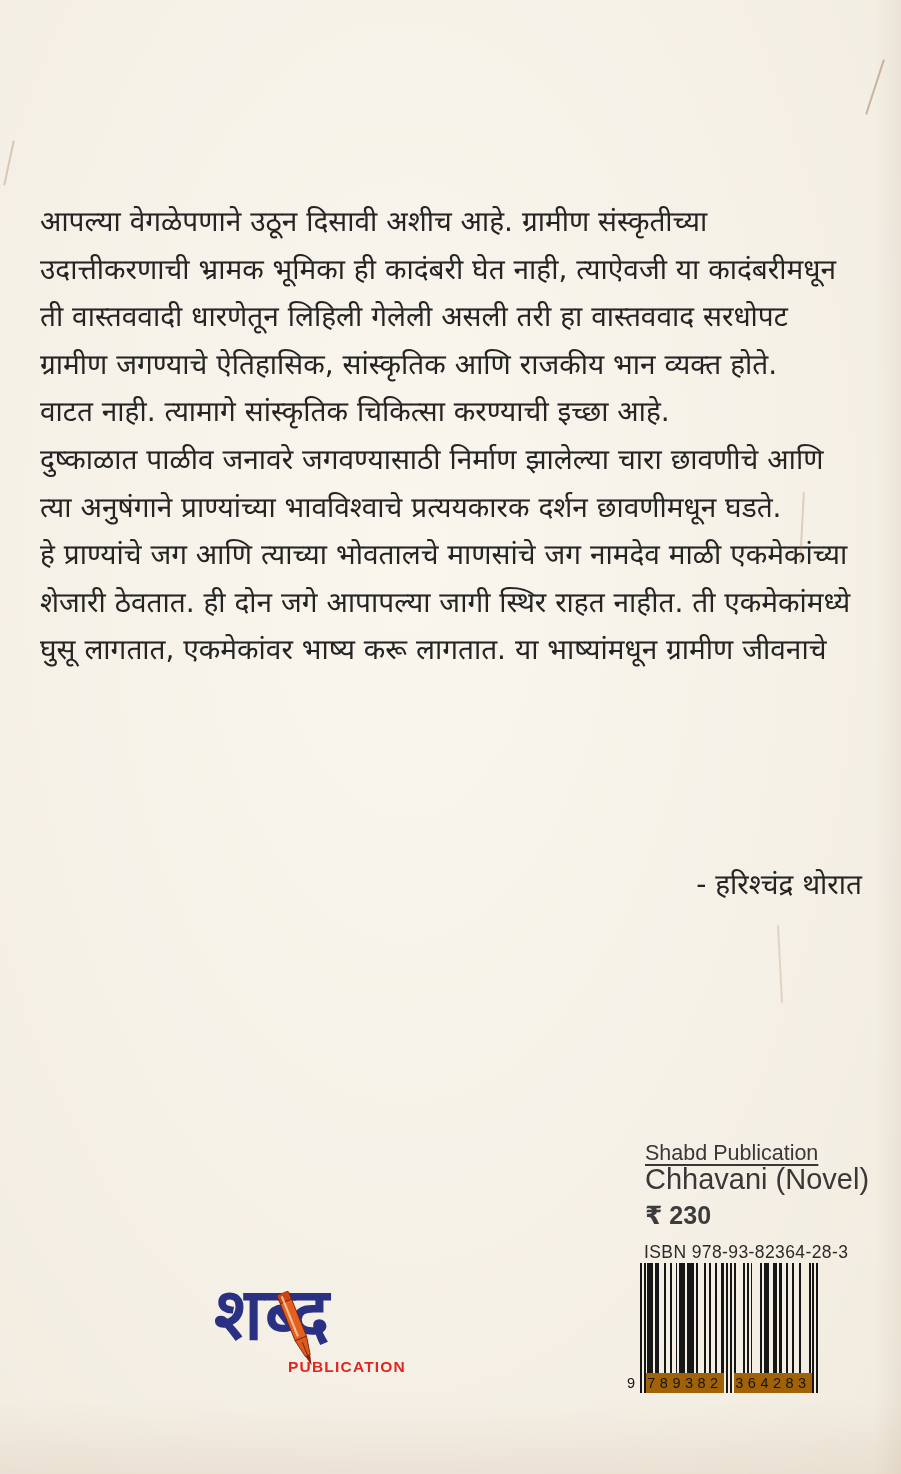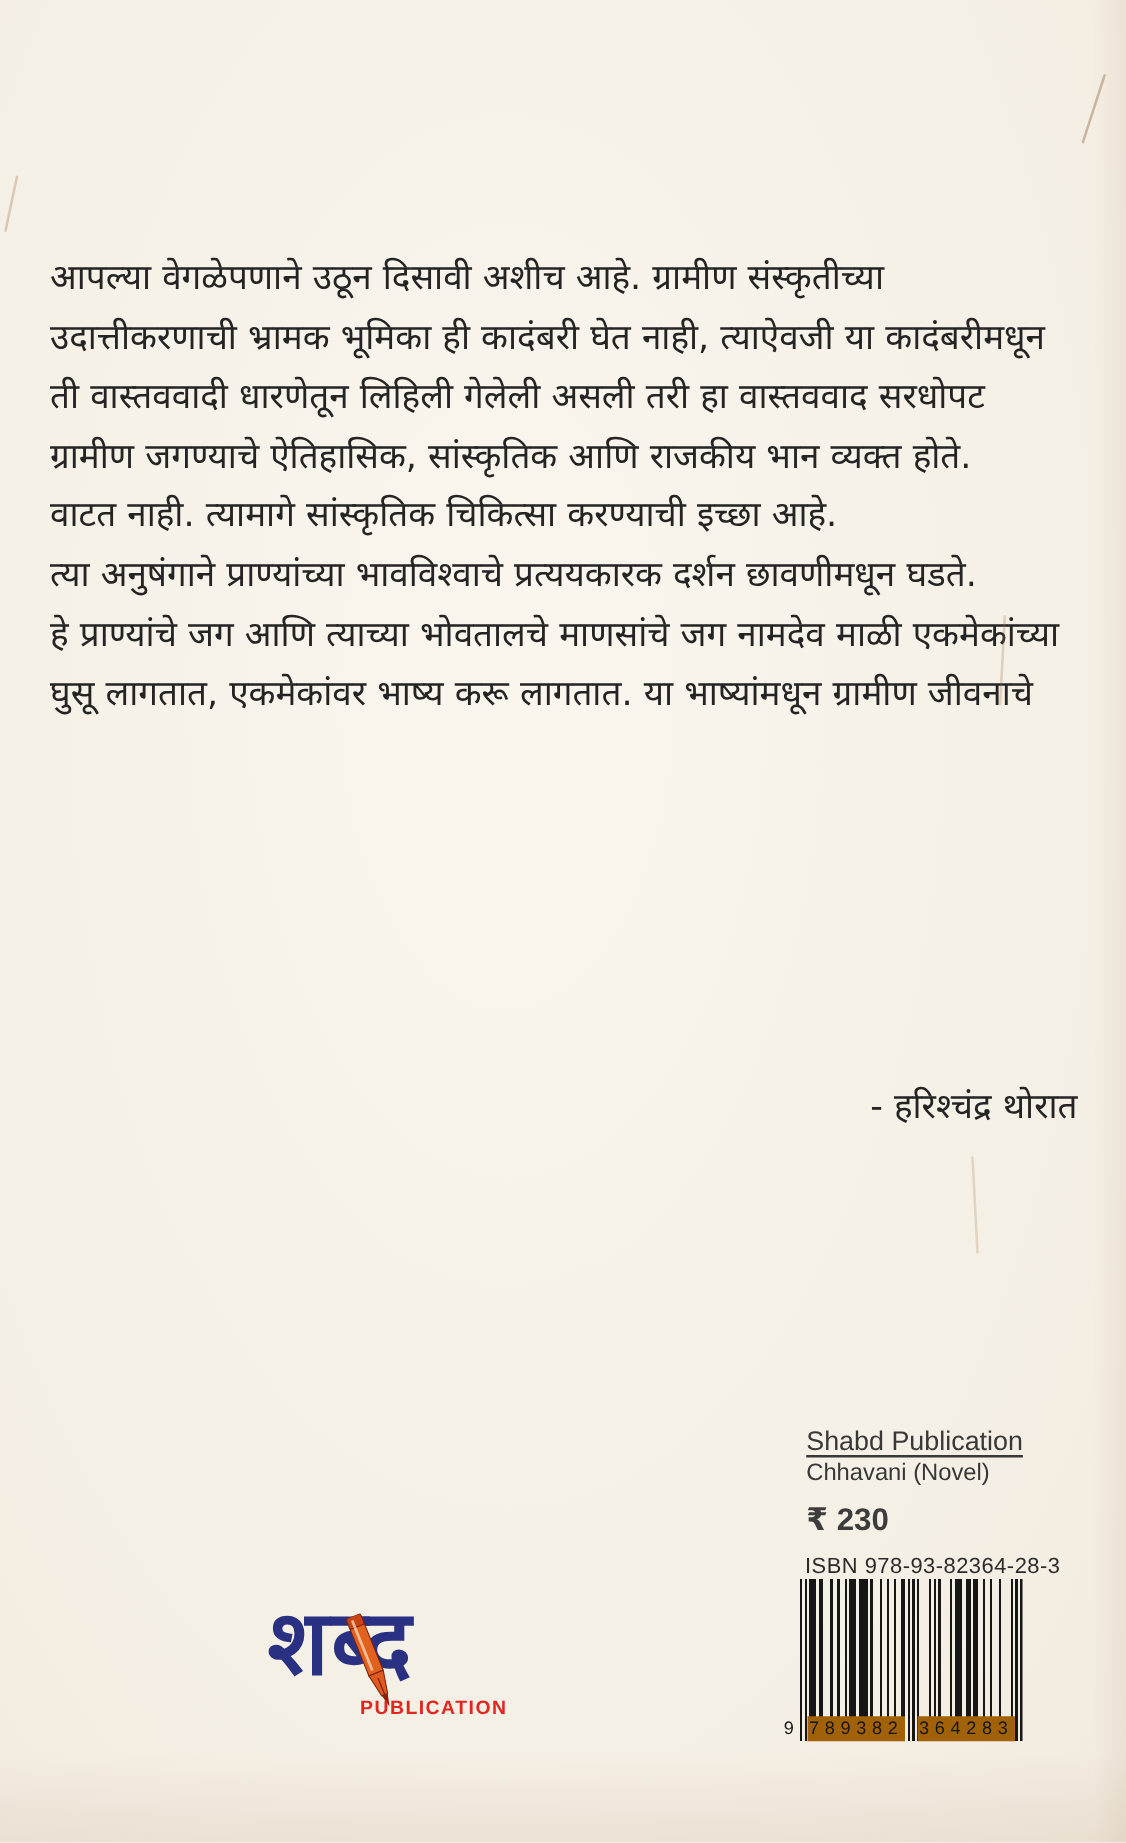--- a/index.html
+++ b/index.html
@@ -27,21 +27,21 @@
     text-align:right;font-size:28px;color:#242424;
     font-family:"DejaVu Sans","Liberation Sans",sans-serif;
   }
 
   
   .pubinfo{position:absolute;left:645px;top:1140px;color:#383838;}
   .pub-name{
     font-size:21.5px;line-height:26px;
     text-decoration:underline;text-underline-offset:4px;text-decoration-thickness:1.5px;
   }
-  .pub-book{font-size:19px;line-height:26px;}
+  .pub-book{font-size:29px;line-height:26px;}
   .pub-price{font-size:25px;margin-top:9px;color:#3c3c3c;font-weight:bold;}
 
   
   .isbn-label{
     position:absolute;left:644px;top:1242px;
     font-size:17.5px;color:#2a2a2a;letter-spacing:.4px;
   }
   .barcode{position:absolute;left:640px;top:1263px;width:178px;height:130px;}
   .barcode svg{position:absolute;left:0;top:0;width:178px;height:130px;fill:#161616;}
   .bc-digit{
@@ -77,22 +77,24 @@
 <body>
 
 <div class="page">
 
   <div class="review">
     <div class="line">आपल्या वेगळेपणाने उठून दिसावी अशीच आहे. ग्रामीण संस्कृतीच्या</div>
     <div class="line">उदात्तीकरणाची भ्रामक भूमिका ही कादंबरी घेत नाही, त्याऐवजी या कादंबरीमधून</div>
     <div class="line">ती वास्तववादी धारणेतून लिहिली गेलेली असली तरी हा वास्तववाद सरधोपट</div>
     <div class="line">ग्रामीण जगण्याचे ऐतिहासिक, सांस्कृतिक आणि राजकीय भान व्यक्त होते.</div>
     <div class="line">वाटत नाही. त्यामागे सांस्कृतिक चिकित्सा करण्याची इच्छा आहे.</div>
+    <div class="line">दुष्काळात पाळीव जनावरे जगवण्यासाठी निर्माण झालेल्या चारा छावणीचे आणि</div>
     <div class="line">त्या अनुषंगाने प्राण्यांच्या भावविश्वाचे प्रत्ययकारक दर्शन छावणीमधून घडते.</div>
     <div class="line">हे प्राण्यांचे जग आणि त्याच्या भोवतालचे माणसांचे जग नामदेव माळी एकमेकांच्या</div>
+    <div class="line">शेजारी ठेवतात. ही दोन जगे आपापल्या जागी स्थिर राहत नाहीत. ती एकमेकांमध्ये</div>
     <div class="line">घुसू लागतात, एकमेकांवर भाष्य करू लागतात. या भाष्यांमधून ग्रामीण जीवनाचे</div>
   </div>
 
   <div class="signature">- हरिश्चंद्र थोरात</div>
 
   <div class="pubinfo">
     <div class="pub-name">Shabd Publication</div>
     <div class="pub-book">Chhavani (Novel)</div>
     <div class="pub-price">₹ 230</div>
   </div>

